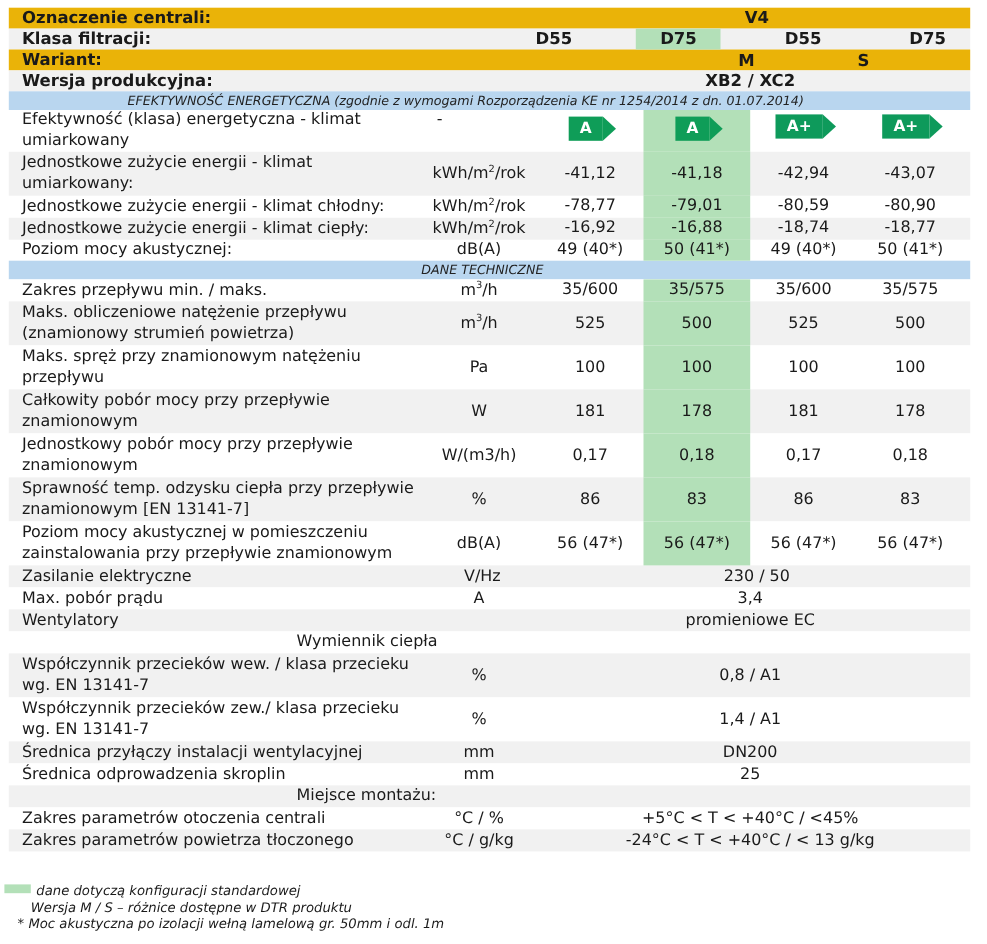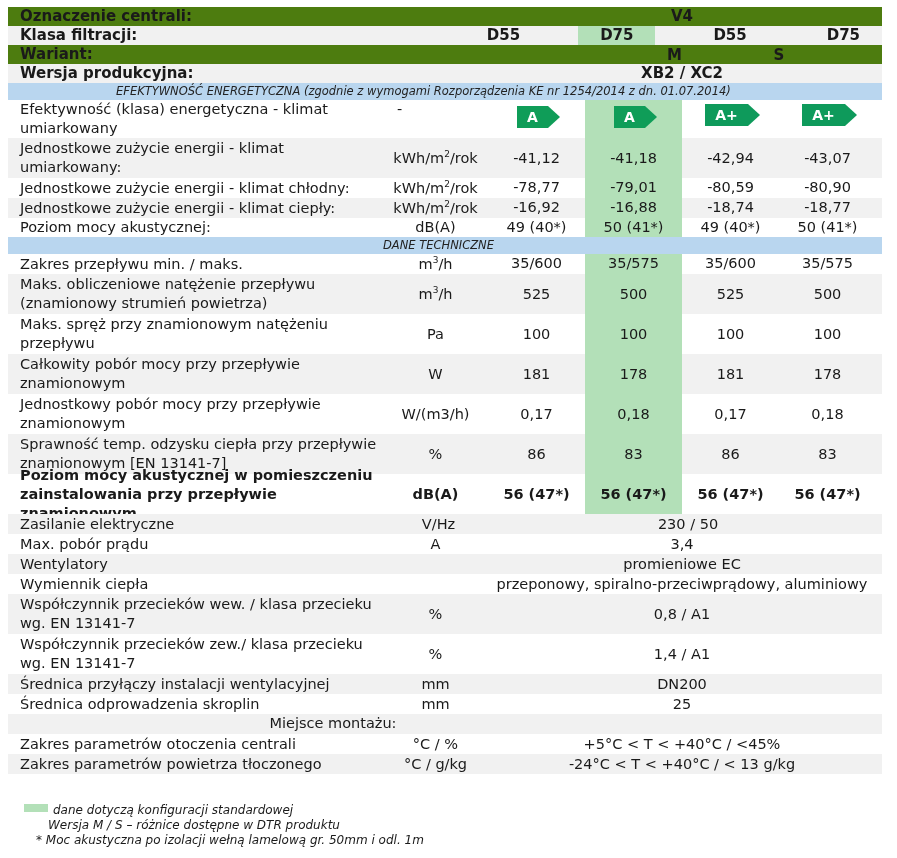--- a/index.html
+++ b/index.html
@@ -1,39 +1,39 @@
 <!DOCTYPE html>
 <html><head>
 <meta charset="utf-8">
 <style>
   html, body { margin:0; padding:0; background:#ffffff; }
   body { width:897px; height:858px; position:relative; overflow:hidden;
          font-family:"DejaVu Sans", sans-serif; color:#1a1a1a; }
   .tbl { position:absolute; left:8px; top:7px; width:874px; }
   .row { display:flex; align-items:center; position:relative; }
-  .row.g { background:#4d7c0f; }
+  .row.g { background:#eab308;justify-content:space-between; }
   .row.l { background:#f1f1f1; }
   .row.w { background:#ffffff; }
   .c0 { width:375px; padding-left:12px; box-sizing:border-box; font-size:14.5px; line-height:19px; }
   .cu { width:105px; text-align:center; font-size:14.5px; line-height:19px; }
   .cv { width:97px; text-align:center; font-size:14.5px; line-height:19px; position:relative; z-index:2; }
   .cv.std { background:#b3e0b8; }
   .cspan { width:388px; text-align:center; font-size:14.5px; line-height:19px; }
   .hdr .c0 { font-weight:bold; font-size:15px; }
   .hdr .cv, .hdr .cspan, .hdr .b { font-weight:bold; font-size:15px; }
   .section { background:#b9d6ef; font-style:italic; font-size:11.5px; height:17px; line-height:17px; color:#222; }
   .section span { position:absolute; }
   .badge { display:inline-block; position:relative; height:22px; line-height:22px; padding:0 10px; color:#fff;
            font-weight:bold; font-size:14px; background:#0f9d58; margin-left:-8px; }
   .badge::after { content:""; position:absolute; right:-12px; top:0; border-left:12px solid #0f9d58;
                   border-top:11px solid transparent; border-bottom:11px solid transparent; }
   .badge.ap { background:#0e9a5b; }
   .badge.ap::after { border-left-color:#0e9a5b; }
   sup { font-size:9px; line-height:0; vertical-align:6px; }
-  .legend { position:absolute; left:24px; top:803px; font-style:italic; font-size:12px; line-height:15px; }
+  .legend { position:absolute; left:4px; top:803px; font-style:italic; font-size:12px; line-height:15px; }
   .swatch { display:inline-block; width:24px; height:8px; background:#b3e0b8; margin-right:5px; vertical-align:2px; }
 </style>
 </head>
 <body>
 
 <div class="tbl">
 
   <div class="row g hdr" style="height:19px;">
     <div class="c0">Oznaczenie centrali:</div>
     <div class="cu"></div>
@@ -149,21 +149,21 @@
     <div class="cv" style="height:40px;line-height:40px;">0,18</div>
   </div>
   <div class="row l" style="height:40px;">
     <div class="c0">Sprawność temp. odzysku ciepła przy przepływie znamionowym [EN 13141-7]</div>
     <div class="cu">%</div>
     <div class="cv" style="height:40px;line-height:40px;">86</div>
     <div class="cv std" style="height:40px;line-height:40px;">83</div>
     <div class="cv" style="height:40px;line-height:40px;">86</div>
     <div class="cv" style="height:40px;line-height:40px;">83</div>
   </div>
-  <div class="row w" style="height:40px;font-weight:bold;">
+  <div class="row w" style="height:40px;">
     <div class="c0" style="width:375px;">Poziom mocy akustycznej w pomieszczeniu zainstalowania przy przepływie znamionowym</div>
     <div class="cu">dB(A)</div>
     <div class="cv" style="height:40px;line-height:40px;">56 (47*)</div>
     <div class="cv std" style="height:40px;line-height:40px;">56 (47*)</div>
     <div class="cv" style="height:40px;line-height:40px;">56 (47*)</div>
     <div class="cv" style="height:40px;line-height:40px;">56 (47*)</div>
   </div>
 
   <div class="row l" style="height:20px;justify-content:space-between;">
     <div class="c0">Zasilanie elektryczne</div>
@@ -173,21 +173,21 @@
   <div class="row w" style="height:20px;">
     <div class="c0">Max. pobór prądu</div>
     <div class="cu">A</div>
     <div class="cspan">3,4</div>
   </div>
   <div class="row l" style="height:20px;">
     <div class="c0">Wentylatory</div>
     <div class="cu"></div>
     <div class="cspan">promieniowe EC</div>
   </div>
-  <div class="row w" style="height:20px;">
+  <div class="row w" style="height:20px;flex-direction:column;">
     <div class="c0">Wymiennik ciepła</div>
     <div class="cu"></div>
     <div class="cspan">przeponowy, spiralno-przeciwprądowy, aluminiowy</div>
   </div>
   <div class="row l" style="height:40px;">
     <div class="c0">Współczynnik przecieków wew. / klasa przecieku wg. EN 13141-7</div>
     <div class="cu">%</div>
     <div class="cspan">0,8 / A1</div>
   </div>
   <div class="row w" style="height:40px;">

